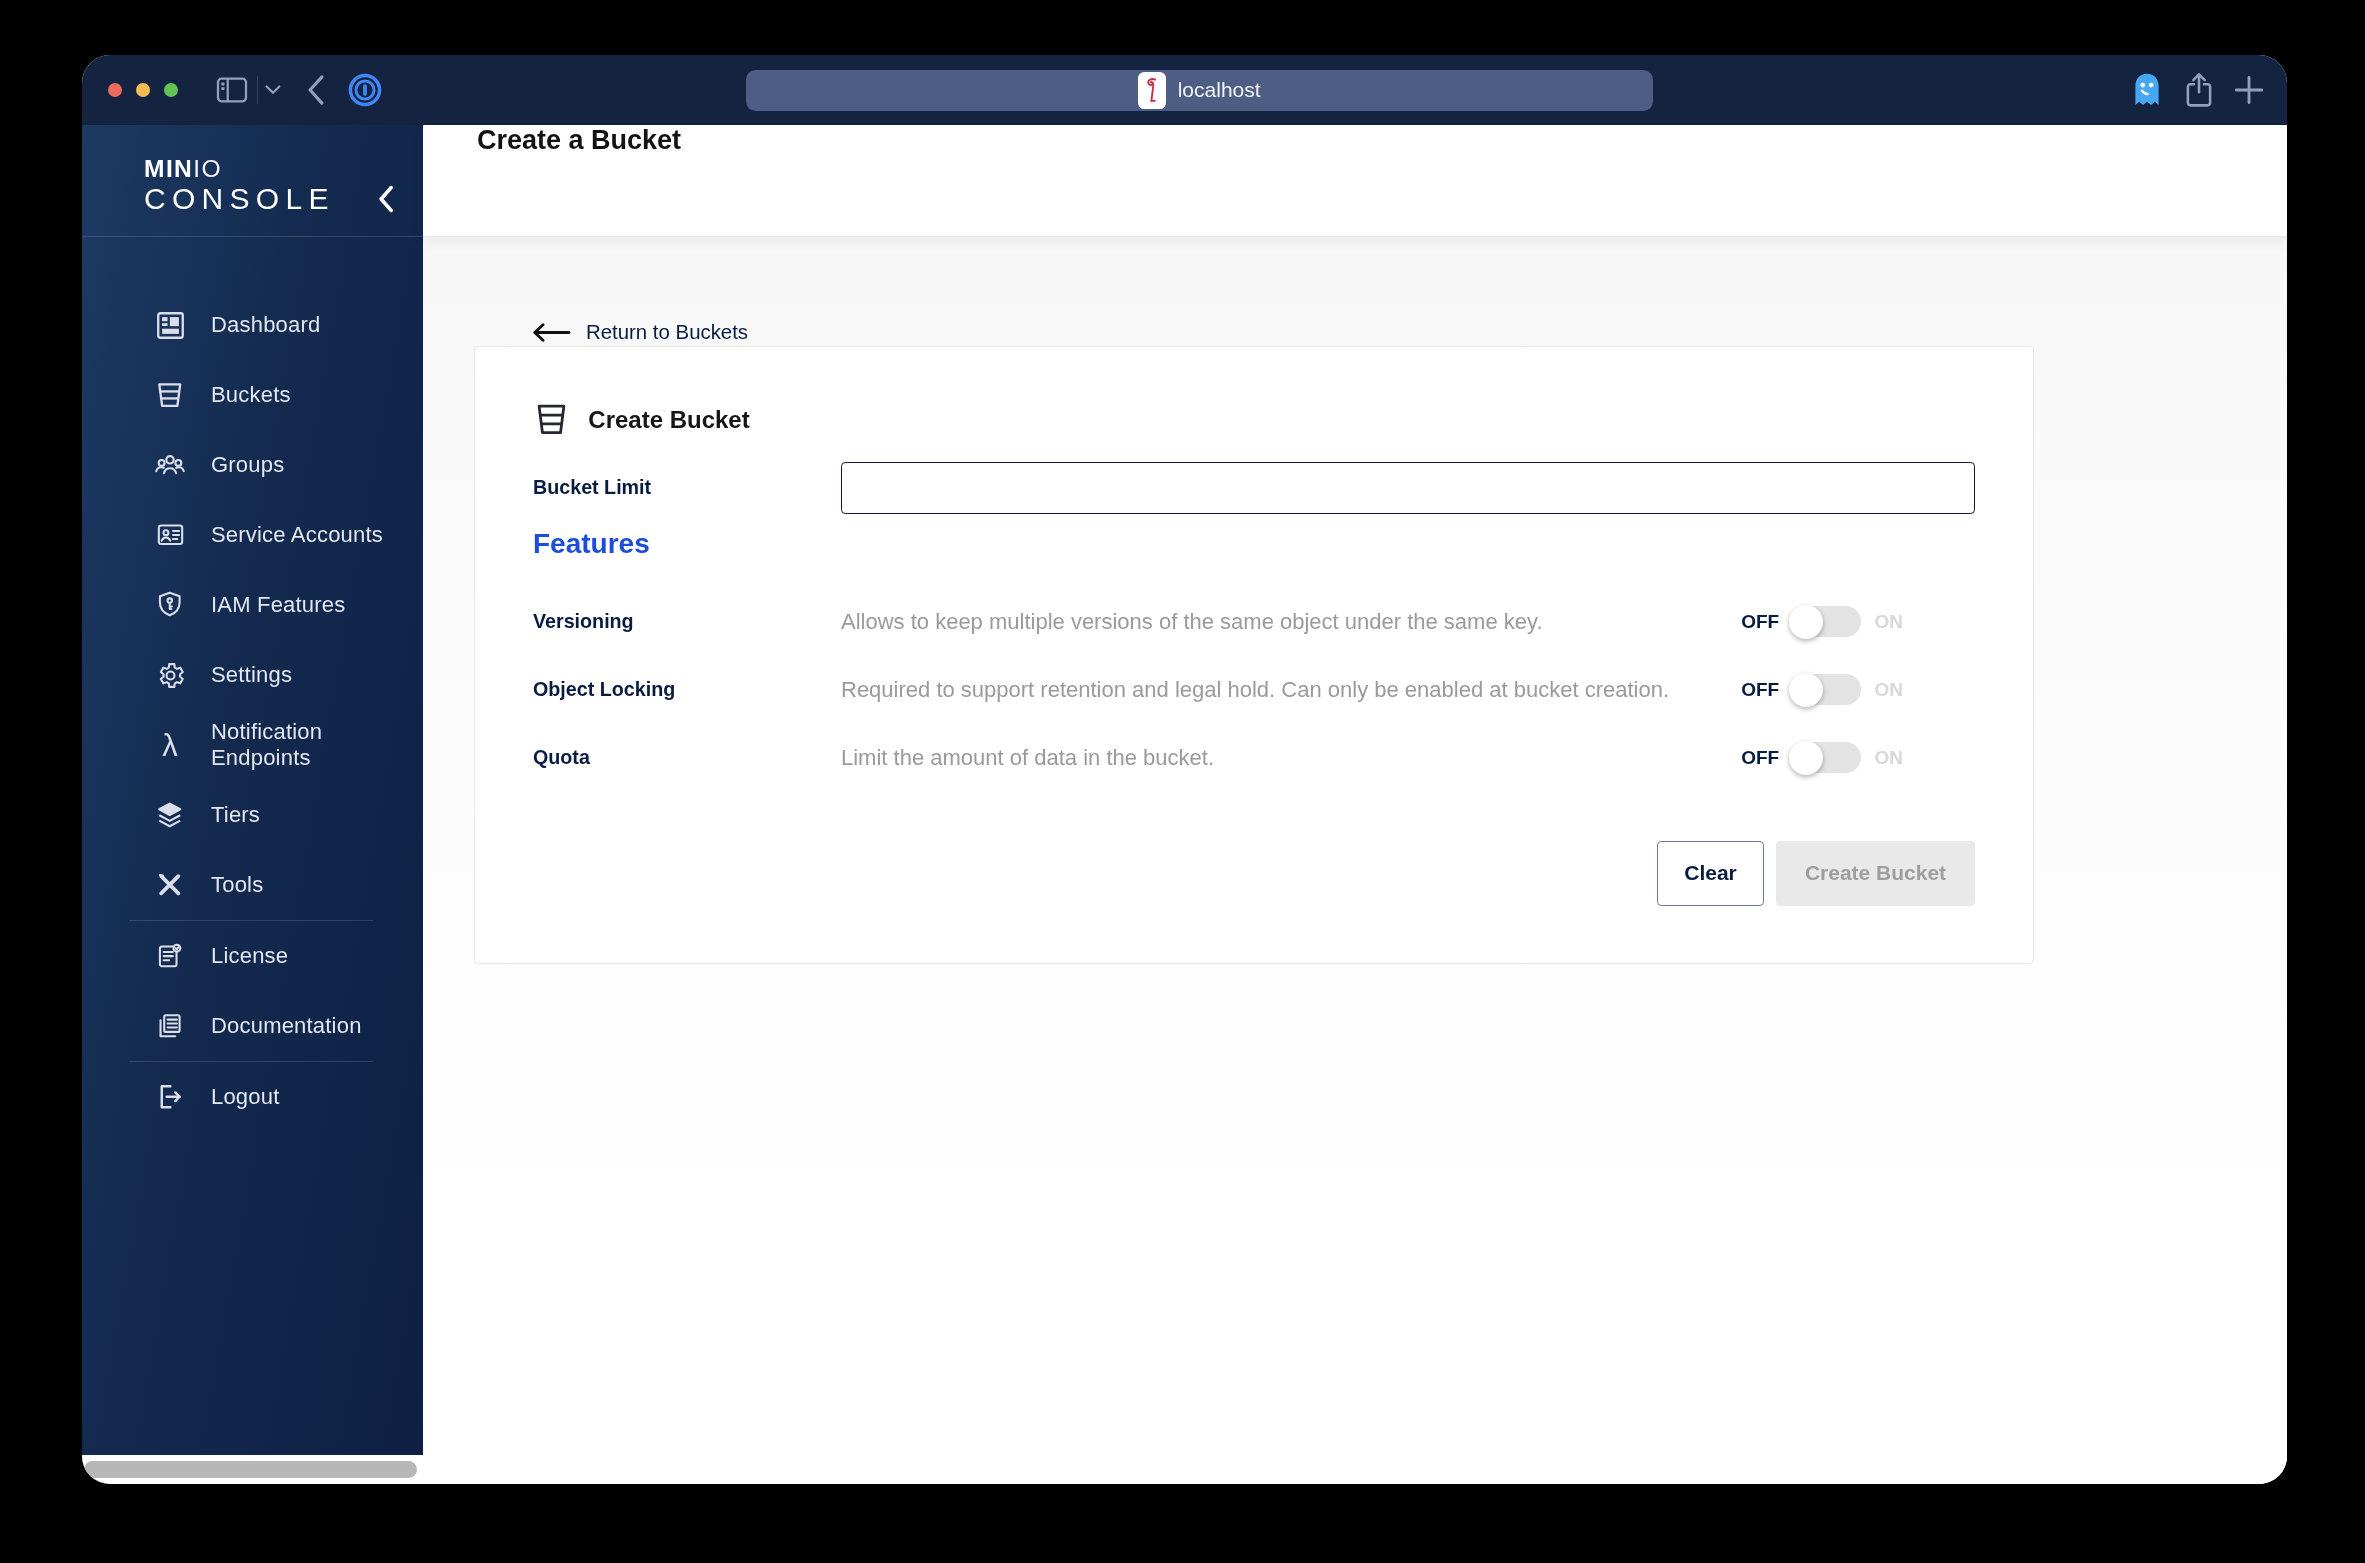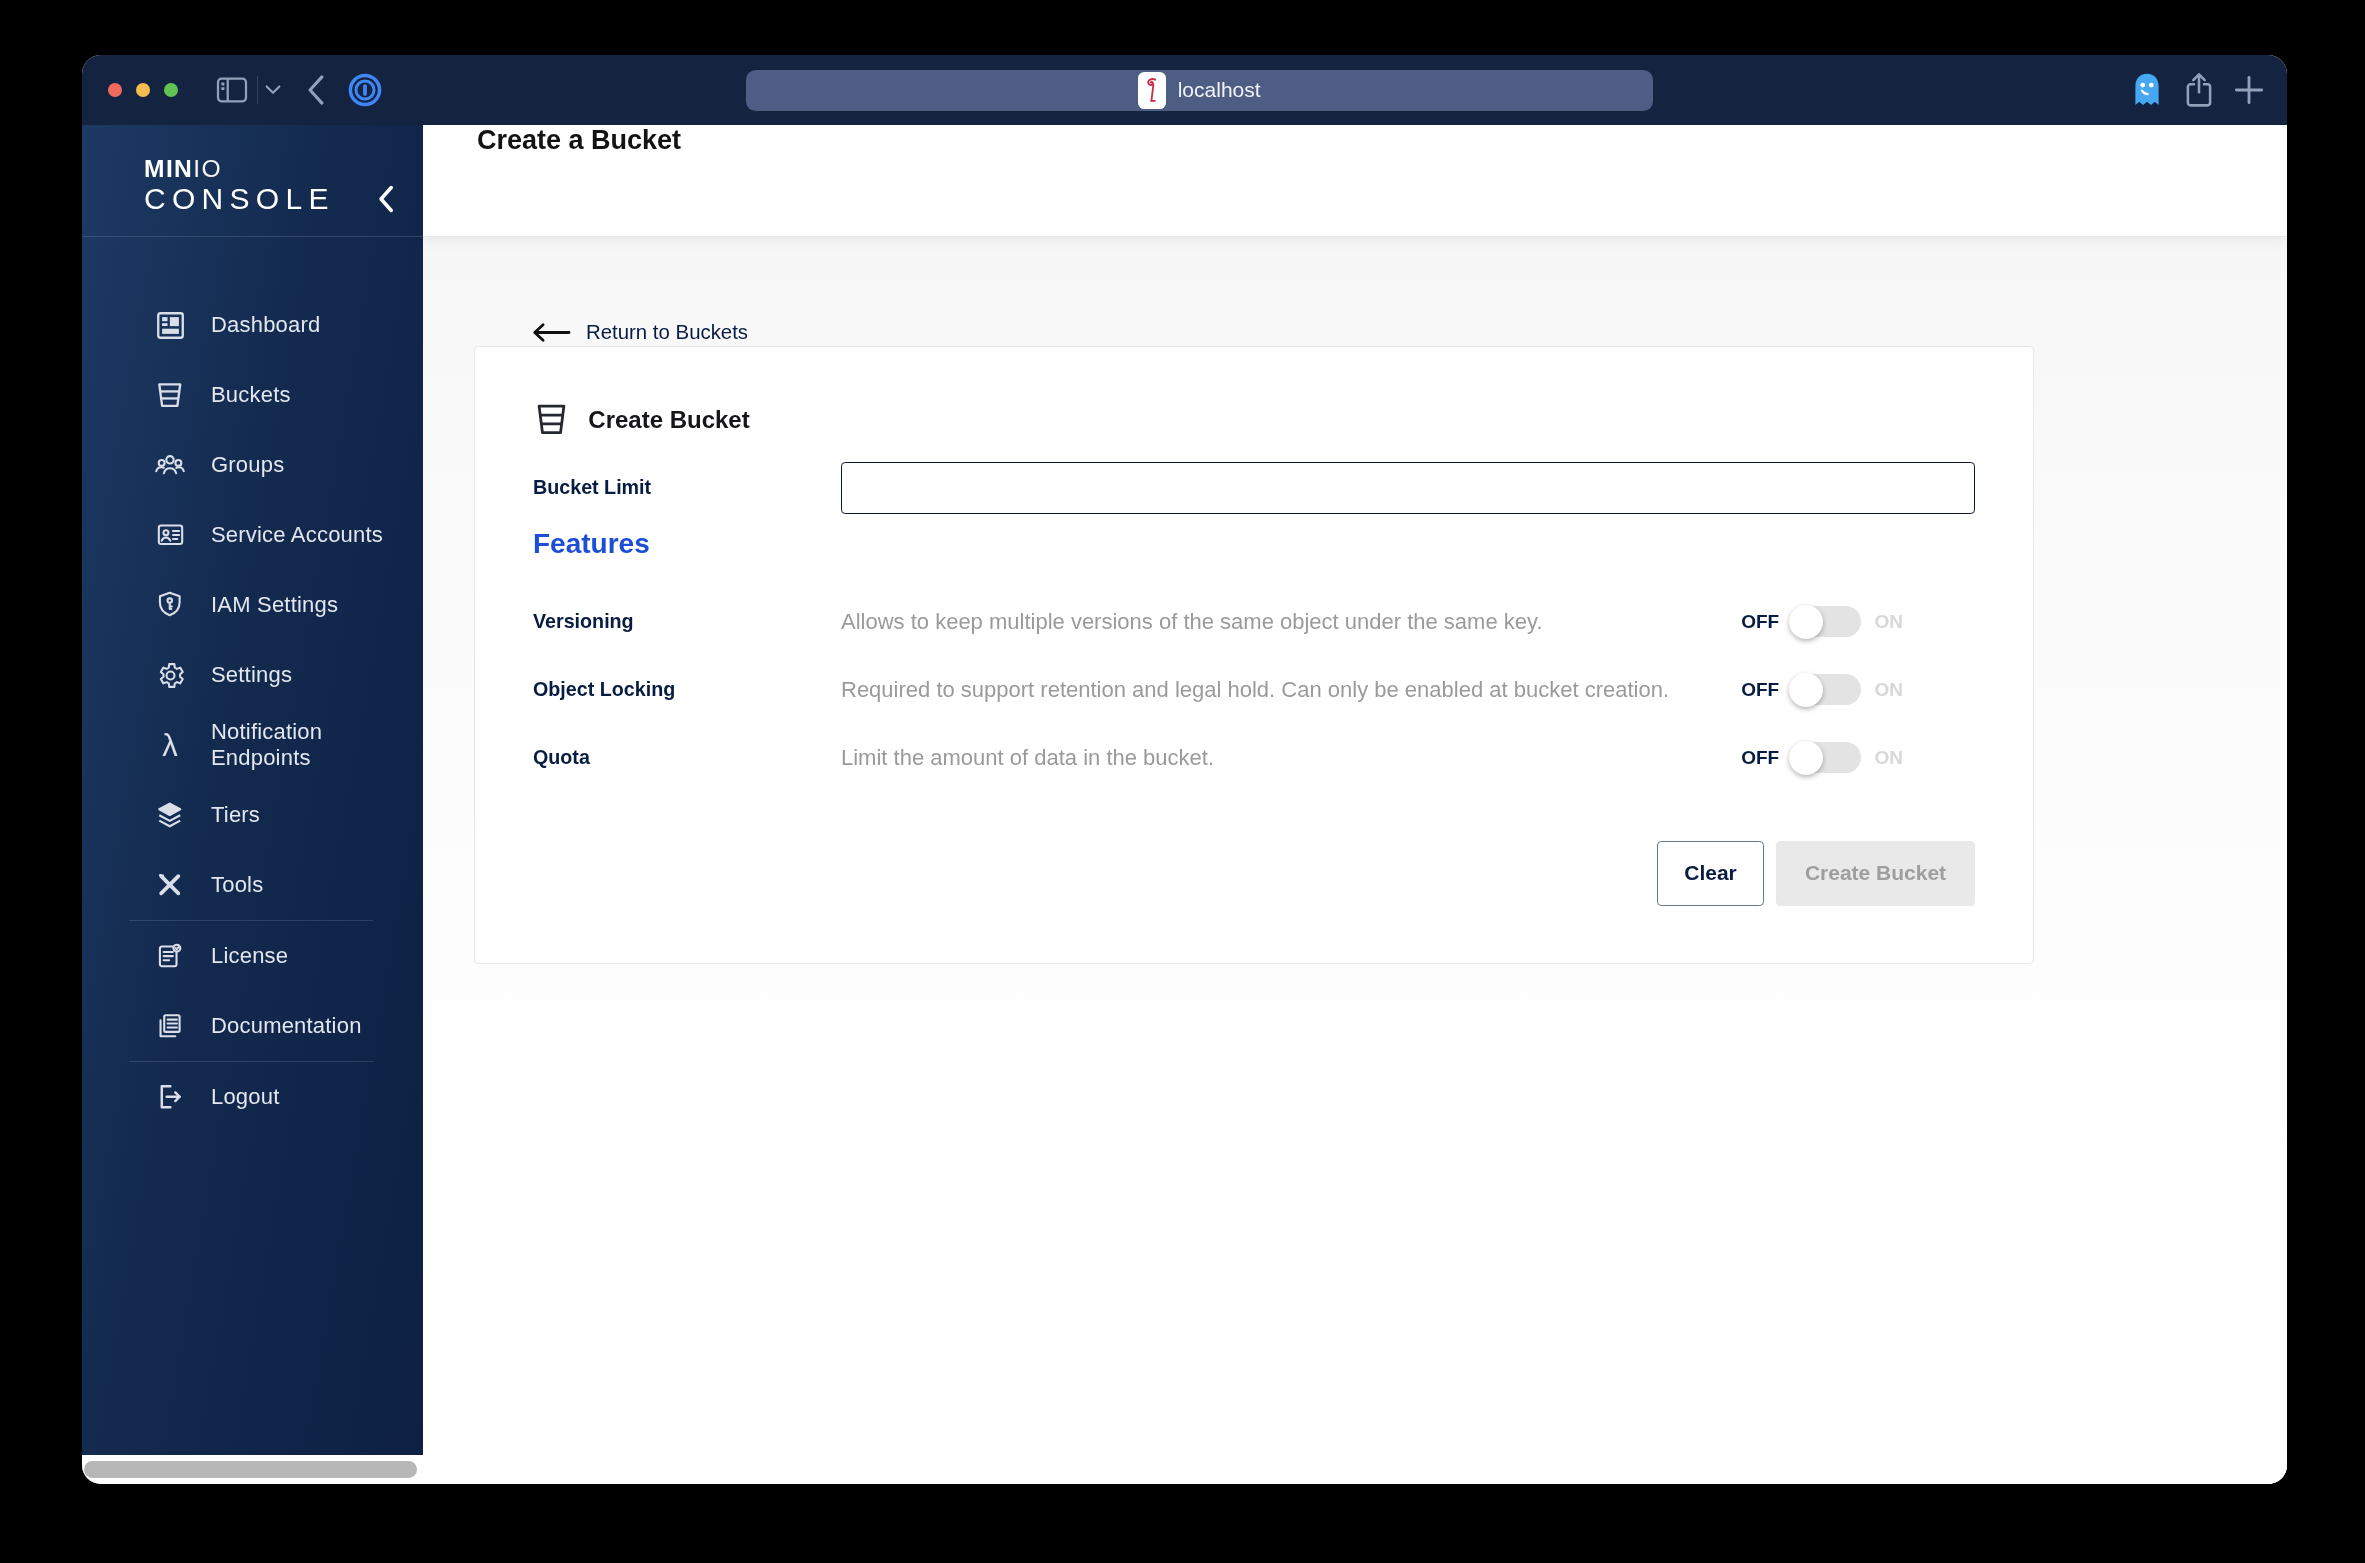--- a/index.html
+++ b/index.html
@@ -4,21 +4,21 @@
 <style>
   :root{
     --titlebar:#142440; --navy:#081C42; --url_bar:#4e5d83;
     --content_bg:#f8f8f8; --desc_gray:#9a9a9a; --toggle_track:#e3e3e3;
     --on_gray:#d8d8d8; --disabled_bg:#e9e9e9; --disabled_text:#9e9e9e;
     --chrome_icon:#93a0ba; --sidebar_text:#e3e7ee;
   }
   *{margin:0;padding:0;box-sizing:border-box}
   body{background:#000;font-family:"Liberation Sans",sans-serif;-webkit-font-smoothing:antialiased}
   .stage{position:relative;width:2366px;height:1564px;background:#000;overflow:hidden}
-  .window{position:absolute;left:82px;top:55px;width:2205px;height:1429px;border-radius:19px;
+  .window{position:absolute;left:82px;top:55px;width:2205px;height:1429px;border-radius:28px;
     overflow:hidden;background:#fff;display:flex;flex-direction:column}
   
   .titlebar{height:70px;flex:none;background:var(--titlebar);position:relative;display:flex;align-items:center}
   .traffic{display:flex;gap:14px;margin-left:26px}
   .dot{width:14px;height:14px;border-radius:50%}
   .dot.red{background:#ee6a5f}.dot.yellow{background:#f5bd4f}.dot.green{background:#61c354}
   .tb-ic{position:absolute;top:50%;transform:translate(-50%,-50%);color:var(--chrome_icon);display:flex;align-items:center;justify-content:center}
   .tb-sep{position:absolute;left:175px;top:21px;width:1.4px;height:28px;background:#31415f}
   .urlbar{position:absolute;left:664px;top:14.8px;width:907px;height:41px;border-radius:9.8px;background:var(--url_bar);
     display:flex;align-items:center;justify-content:center;gap:11.3px}
@@ -219,21 +219,21 @@
           </div>
 
           <div class="mi">
             <span class="ic">
               <svg width="29.5" height="29.5" viewBox="0 0 24 24" fill="none" stroke="currentColor" stroke-width="1.7" stroke-linecap="round" stroke-linejoin="round">
                 <path d="M12 2.2l8 2.8v5.2c0 5-3.2 8.6-8 10.3-4.8-1.7-8-5.3-8-10.3V5l8-2.8z"></path>
                 <circle cx="12" cy="8.6" r="1.8"></circle>
                 <path d="M12 10.4v5M12 13.4h1.7M12 15.4h1.2"></path>
               </svg>
             </span>
-            <span class="lbl">IAM Settings</span>
+            <span class="lbl">IAM Features</span>
           </div>
 
           <div class="mi">
             <span class="ic">
               <svg width="31" height="31" viewBox="0 0 24 24" fill="none" stroke="currentColor" stroke-width="1.6" stroke-linejoin="round">
                 <path d="M19.4 13a7.6 7.6 0 000-2l2.1-1.7-2-3.4-2.5 1a7.6 7.6 0 00-1.7-1L15 3.2h-4l-.3 2.7a7.6 7.6 0 00-1.7 1l-2.5-1-2 3.4L6.6 11a7.6 7.6 0 000 2l-2.1 1.7 2 3.4 2.5-1a7.6 7.6 0 001.7 1l.3 2.7h4l.3-2.7a7.6 7.6 0 001.7-1l2.5 1 2-3.4L19.4 13z"></path>
                 <circle cx="12" cy="12" r="3.1"></circle>
               </svg>
             </span>
             <span class="lbl">Settings</span>

